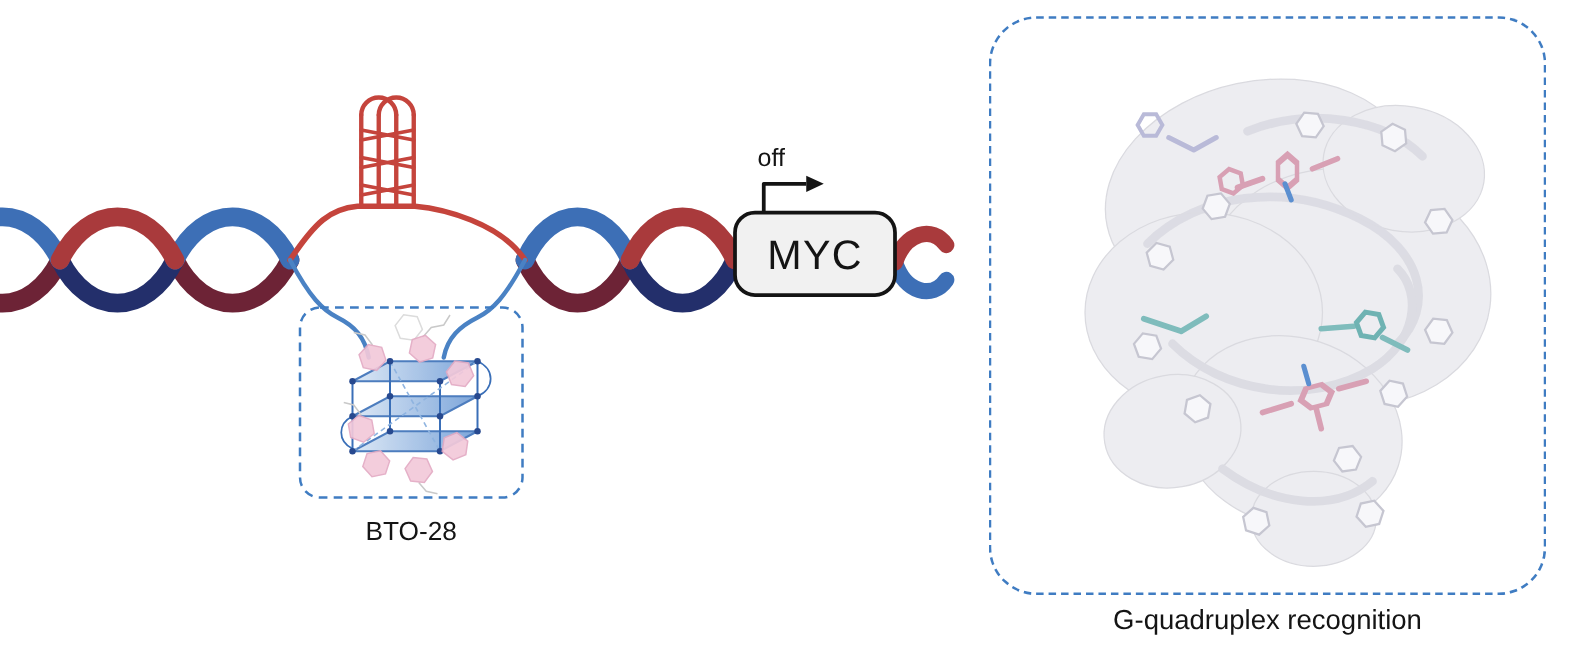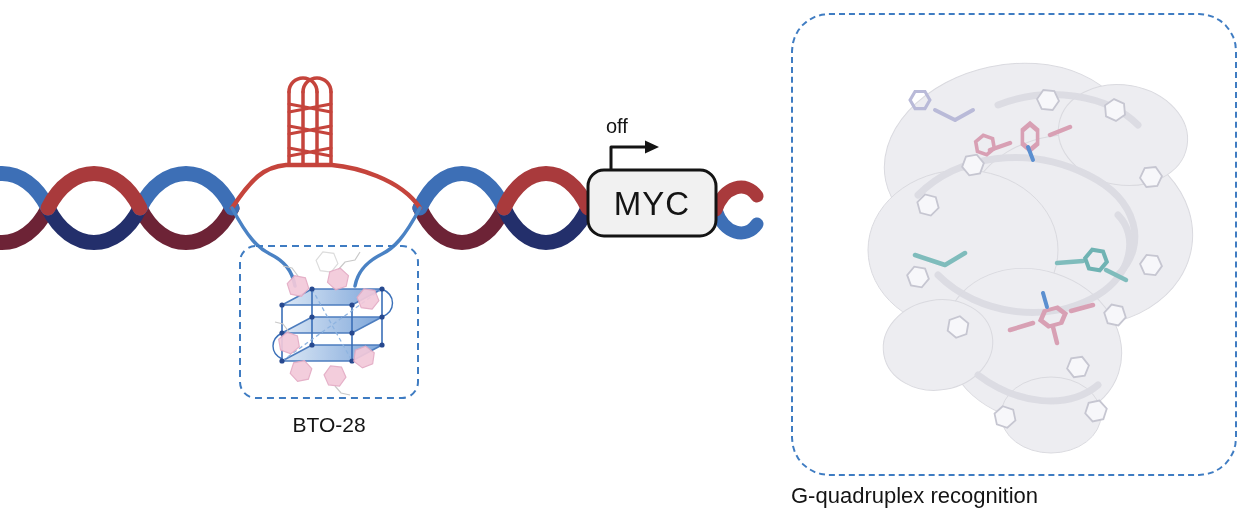--- a/index.html
+++ b/index.html
@@ -18,20 +18,21 @@
     left: 791px; top: 13px;
     width: 446px; height: 463px;
     border: 2.5px dashed #3f7cc2;
     border-radius: 38px;
     box-sizing: border-box;
   }
   .right-caption {
     position: absolute;
     left: 791px; top: 483px;
     width: 446px;
+    text-align: center;
     font-size: 22px;
     color: #141414;
   }
 </style>
 </head>
 <body>
 
 <div class="canvas">
 
   <svg class="left-scene" width="780" height="520" viewBox="0 0 780 520">

